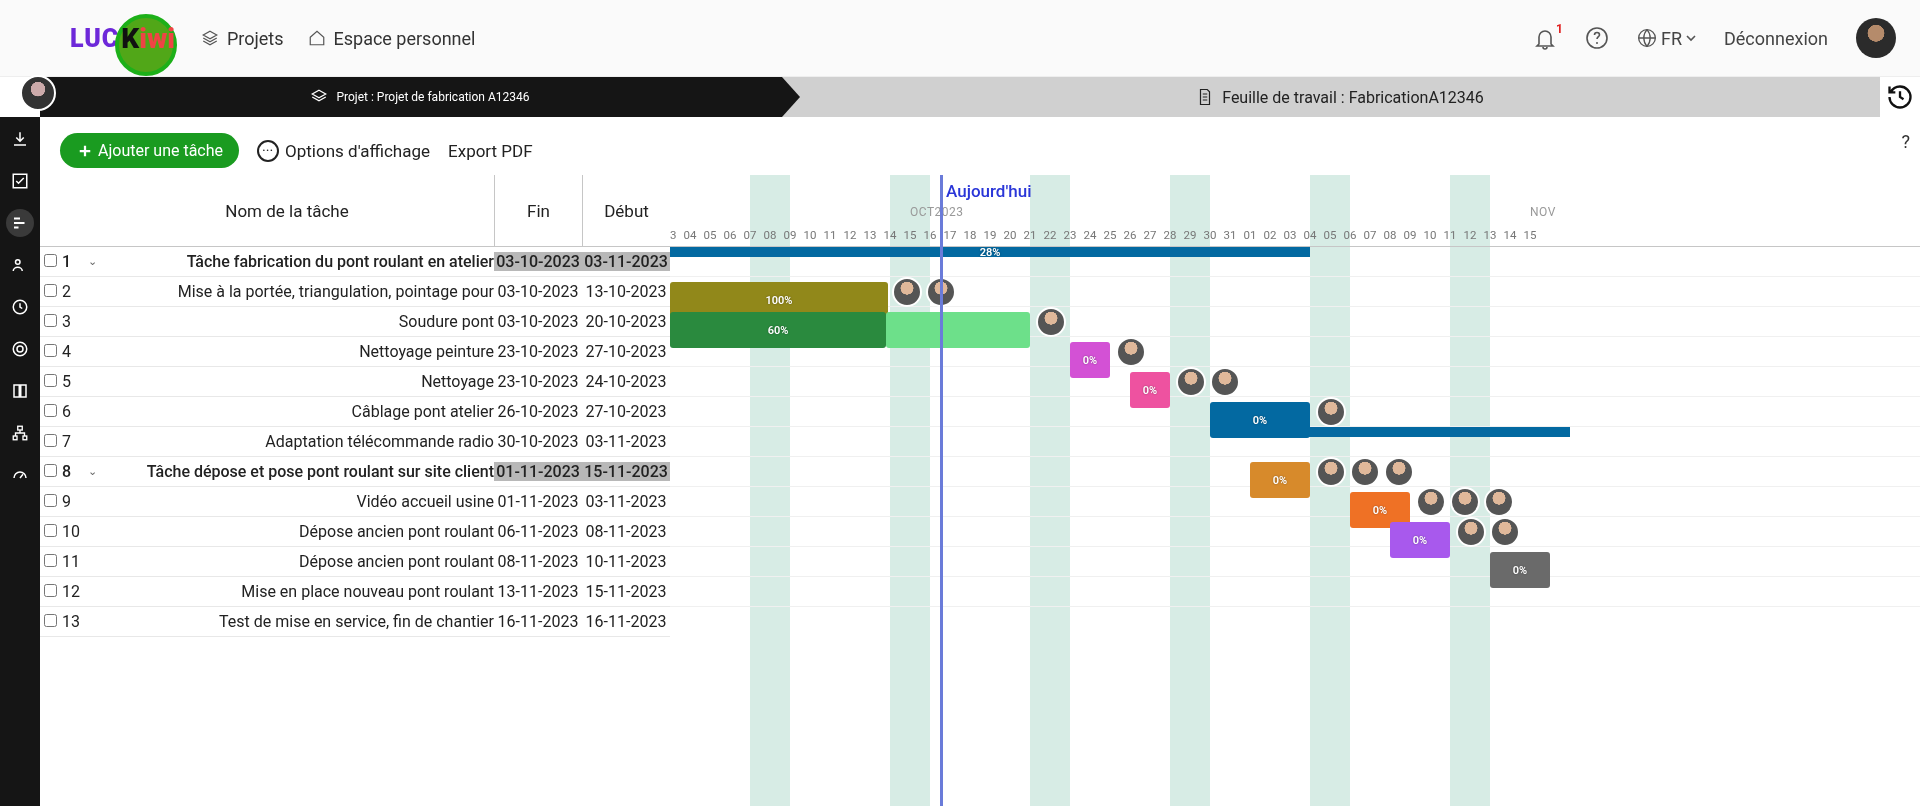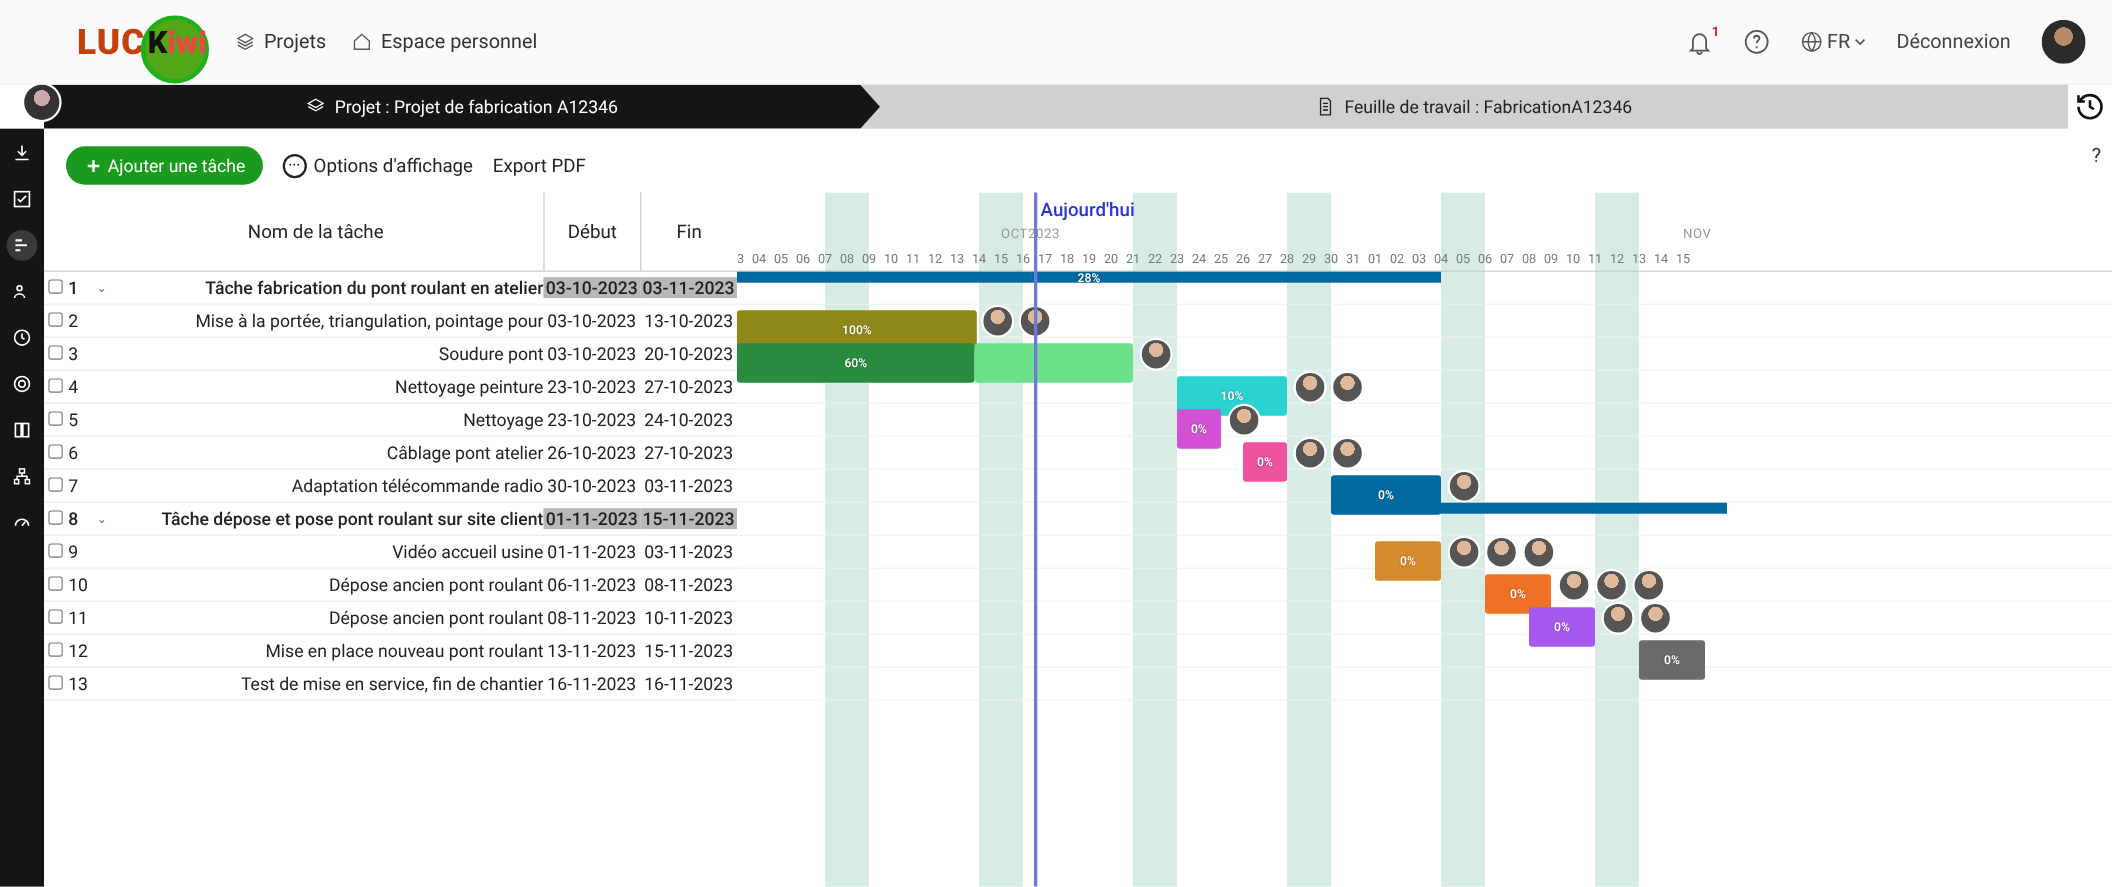--- a/index.html
+++ b/index.html
@@ -1,38 +1,38 @@
 <!DOCTYPE html>
 <html><head>
 <meta charset="utf-8">
 <style>
 * { margin: 0; padding: 0; box-sizing: border-box; }
 body { font-family: -apple-system, BlinkMacSystemFont, "Segoe UI", Roboto, sans-serif; font-size: 14px; color: #222; background: #fff; overflow: hidden; width: 1920px; height: 806px;}
 
 .topbar { display: flex; align-items: center; height: 77px; padding: 0 24px 0 70px; background: #fafafa; border-bottom: 1px solid #eee; }
 .logo { display: flex; align-items: center; gap: 2px; }
-.logo-luc { font-weight: 900; font-size: 32px; color: #c2410c; letter-spacing: 1px; text-align: right;}
+.logo-luc { font-weight: 900; font-size: 25px; color: #6d28d9; letter-spacing: 1px; text-align: right;}
 .logo-kiwi-wrap { position: relative; display: inline-flex; align-items: center; }
 .logo-circle { width: 62px; height: 62px; background: #51a718; border: 4px solid #1db019; border-radius: 50%; position: absolute; left: -6px; top: -8px; z-index: 0;}
 .logo-kiwi { font-weight: 900; font-size: 28px; color: #111; z-index: 1; position: relative;}
 .logo-iwi { color: #ef4444; }
 .topnav { display: flex; align-items: center; gap: 24px; margin-left: 26px; font-size: 18px; color: #333;}
 .topnav-item { display: flex; align-items: center; gap: 8px; cursor: pointer;}
 .spacer { flex: 1; }
 .topright { display: flex; align-items: center; gap: 28px; color: #444; font-size: 18px;}
 .tr-icon { position: relative; cursor: pointer; color: #555;}
 .badge { position: absolute; top: -4px; right: -6px; color: #e02020; font-size: 12px; font-weight: 700;}
 .avatar { width: 40px; height: 40px; border-radius: 50%; background: #2b2b2b radial-gradient(circle at 50% 38%, #b58b6b 0 26%, transparent 27%); cursor: pointer;}
 .signout { cursor: pointer; }
 .lang { display: flex; align-items: center; gap: 4px; cursor: pointer;}
 
 .projbar-wrap { position: relative; height: 40px; }
 .projbar { position: absolute; left: 40px; right: 40px; top: 0; height: 40px; background: #d0d0d0; display: flex; align-items: center; color: #fff;}
 .projbar-chevron { position: absolute; top: 0; bottom: 0; width: 760px; left: 0; background: #151515; clip-path: polygon(0 0, calc(100% - 18px) 0, 100% 50%, calc(100% - 18px) 100%, 0 100%);}
-.projbar-left { position: relative; z-index: 1; width: 760px; display: flex; align-items: center; justify-content: center; gap: 8px; font-size: 16px;}
+.projbar-left { position: relative; z-index: 1; width: 760px; display: flex; align-items: center; justify-content: center; gap: 8px; font-size: 12px;}
 .projbar-right { flex: 1; display: flex; align-items: center; justify-content: center; gap: 8px; font-size: 16px; color: #222;}
 .proj-avatar { position: absolute; left: -20px; top: -2px; width: 36px; height: 36px; border-radius: 50%; background: #333 radial-gradient(circle at 50% 38%, #caa 0 28%, transparent 29%); border: 2px solid #fff;}
 .history { position: absolute; right: 6px; top: 6px; color: #111; cursor: pointer;}
 
 .page { position: absolute; left: 0; right: 0; top: 117px; bottom: 0; display: flex;}
 
 .rail { width: 40px; background: #151515; display: flex; flex-direction: column; align-items: center; padding-top: 8px; gap: 14px;}
 .rail-item { width: 28px; height: 28px; display: flex; align-items: center; justify-content: center; border-radius: 50%; color: #eee; cursor: pointer;}
 .rail-item.active { background: #3a3a3a;}
 
@@ -241,22 +241,22 @@
       <div class="tool-item">
         <span>Export PDF</span>
       </div>
     </div>
     <div class="help-q">?</div>
 
     <div class="gantt">
       <div class="g-left">
         <div class="g-left-header">
           <div class="glh-name">Nom de la tâche</div>
+          <div class="glh-col">Fin</div>
           <div class="glh-col">Début</div>
-          <div class="glh-col">Fin</div>
         </div>
         <div id="task-rows">
             <div class="row parent">
               <span class="cb"><input type="checkbox" style=""></span>
               <span class="num">1</span>
               <span class="chev">⌄</span>
               <span class="name" style="padding-left:6px">Tâche fabrication du pont roulant en atelier</span>
               <span class="datecol">03-10-2023</span>
               <span class="datecol">03-11-2023</span>
             </div>
@@ -427,25 +427,20 @@
               <div class="bar c-olive" style="left: 0px; width: 218px;">100%</div>
               <div class="bar-avatar" style="left: 222px;"></div>
               <div class="bar-avatar" style="left: 256px;"></div>
             </div>
             <div class="bar-row">
               <div class="bar c-dgreen" style="left: 0px; width: 216px;">60%</div>
               <div class="bar c-lgreen" style="left: 216px; width: 144px;"></div>
               <div class="bar-avatar" style="left: 366px;"></div>
             </div>
             <div class="bar-row">
-              <div class="bar c-cyan" style="left: 400px; width: 100px;">10%</div>
-              <div class="bar-avatar" style="left: 506px;"></div>
-              <div class="bar-avatar" style="left: 540px;"></div>
-            </div>
-            <div class="bar-row">
               <div class="bar c-magenta" style="left: 400px; width: 40px;">0%</div>
               <div class="bar-avatar" style="left: 446px;"></div>
             </div>
             <div class="bar-row">
               <div class="bar c-pink" style="left: 460px; width: 40px;">0%</div>
               <div class="bar-avatar" style="left: 506px;"></div>
               <div class="bar-avatar" style="left: 540px;"></div>
             </div>
             <div class="bar-row">
               <div class="bar c-indigo" style="left: 540px; width: 100px;">0%</div>

